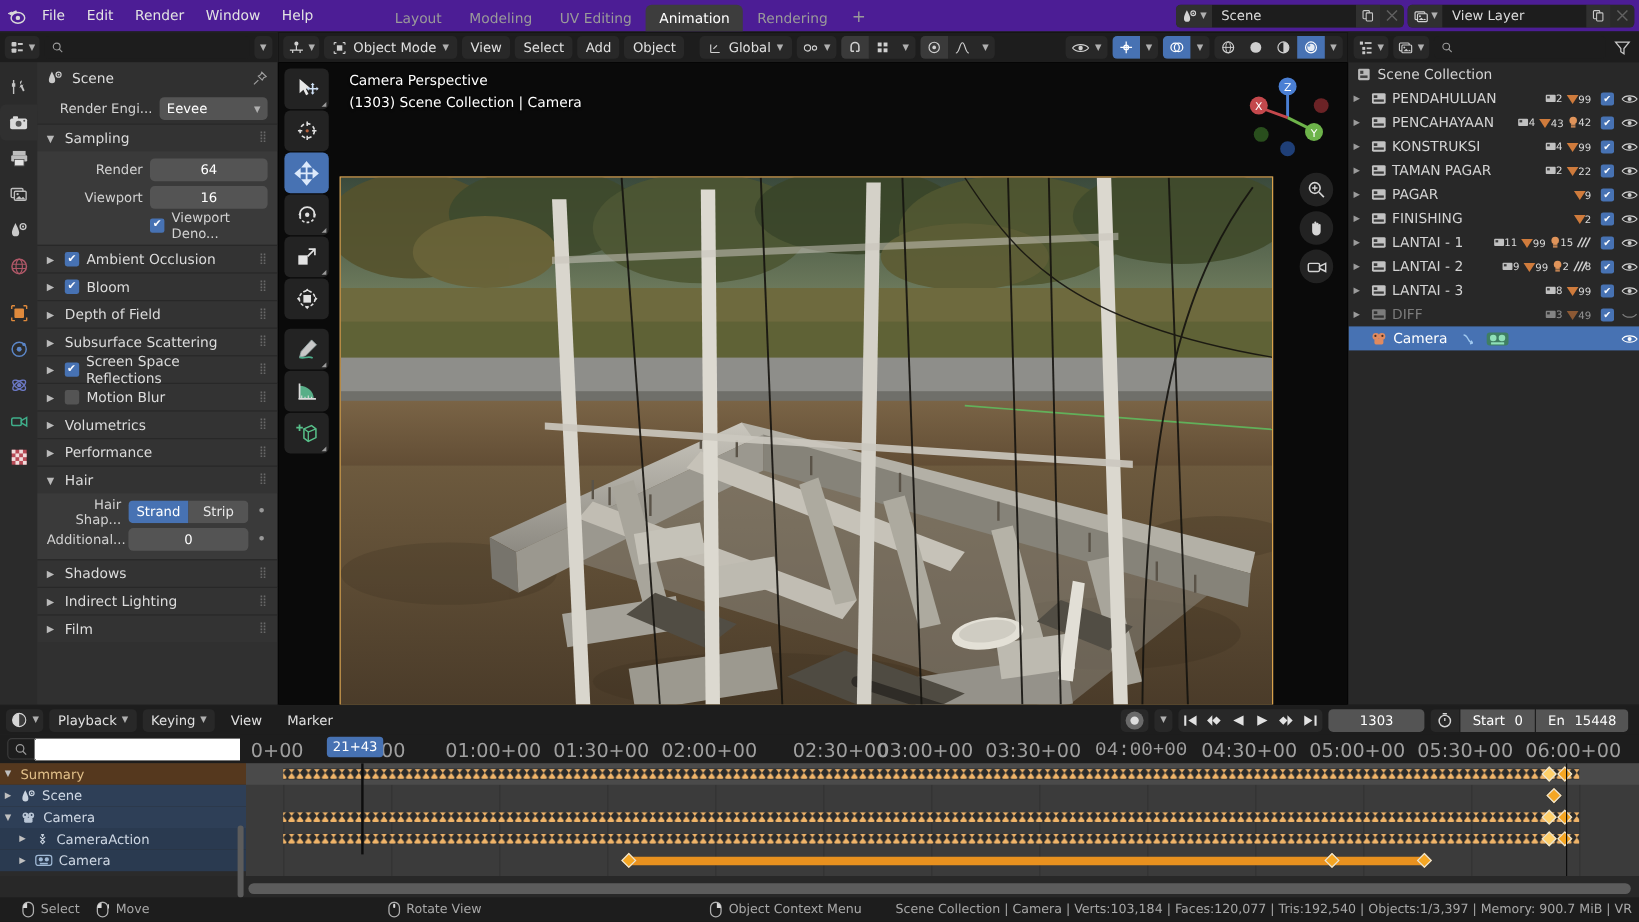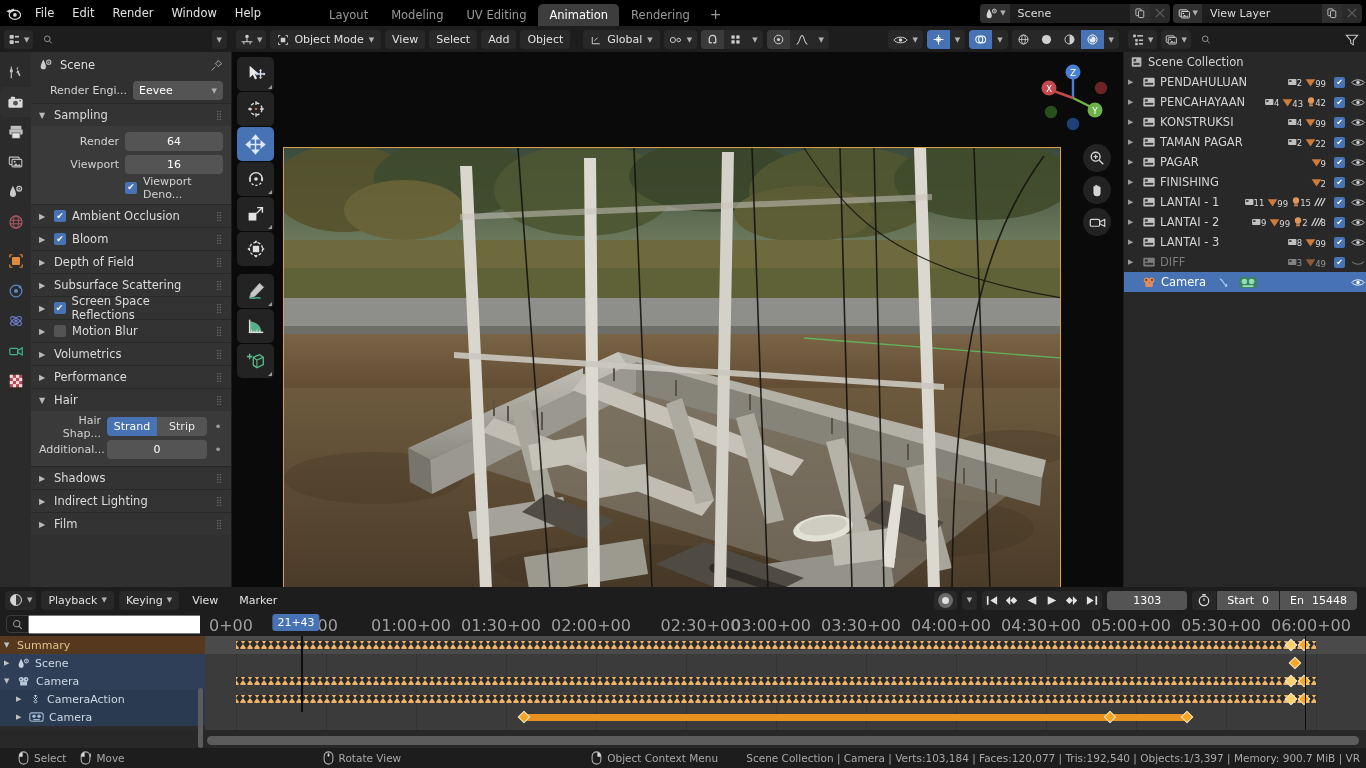--- a/index.html
+++ b/index.html
@@ -10,21 +10,21 @@
     font-size: 11px;
     color: #e5e5e5;
     overflow: hidden;
     -webkit-font-smoothing: antialiased;
   }
   #app { position: relative; width: 1366px; height: 768px; }
 
   
   #topbar {
     position: absolute; left: 0; top: 0; width: 1366px; height: 26px;
-    background: #000000; display: flex; align-items: center;
+    background: #4c1d95; display: flex; align-items: center;
   }
   .blender-logo { width: 26px; height: 26px; display: flex; align-items: center; justify-content: center; }
   .menu-item {
     padding: 2px 9px; color: #e3e3e3; font-size: 11.5px; line-height: 16px;
     border-radius: 3px; cursor: default; white-space: nowrap;
   }
   .wk-tabs { display: flex; align-items: flex-end; height: 26px; margin-left: 48px; }
   .wk-tab {
     padding: 0 11px; height: 22px; line-height: 22px; font-size: 11.5px;
     color: #9a9a9a; border-radius: 5px 5px 0 0; margin-right: 1px; white-space: nowrap;
@@ -881,20 +881,24 @@
             <path d="M468 0 L484 441"></path>
             <path d="M556 0 L568 441"></path>
             <path d="M590 0 L600 441"></path>
             <path d="M690 0 L706 441"></path>
             <path d="M760 8 C700 90 670 200 668 441"></path>
             <path d="M520 0 C560 60 600 120 778 150" stroke-width="1.1"></path>
           </g>
         </svg>
       </div>
 
+      <div id="vp-text">
+        <div>Camera Perspective</div>
+        <div>(1303) Scene Collection | Camera</div>
+      </div>
 
       <div id="vp-toolbar">
         <div class="tool">
           <svg width="20" height="20" viewBox="0 0 22 22">
               <path d="M4 2 L4 15 L7.5 11.8 L10 17 L12.2 15.8 L9.8 11 L14 10.6Z" fill="#e8e8e8"></path>
               <path d="M16 7 v8 M12 11 h8" stroke="#cfe0f5" stroke-width="1.5"></path>
               <path d="M16 5.5 l1.8 2 h-3.6z M16 16.5 l1.8 -2 h-3.6z M10.5 11 l2 -1.8 v3.6z M21.5 11 l-2 -1.8 v3.6z" fill="#cfe0f5"></path>
             </svg>
           <span class="corner"></span>
         </div>
@@ -1577,21 +1581,21 @@
       </div>
       <div id="ruler">
         <div class="tick-lbl" style="left:31px;">0+00</div>
         <div class="tick-lbl" style="left:121px;">+00</div>
         <div class="tick-lbl" style="left:211px;">01:00+00</div>
         <div class="tick-lbl" style="left:301px;">01:30+00</div>
         <div class="tick-lbl" style="left:391px;">02:00+00</div>
         <div class="tick-lbl" style="left:481px;padding-left:39px;">02:30+00</div>
         <div class="tick-lbl" style="left:571px;">03:00+00</div>
         <div class="tick-lbl" style="left:661px;">03:30+00</div>
-        <div class="tick-lbl" style="left:751px;">04:00+00</div>
+        <div class="tick-lbl" style="left:751px;font-family:Liberation Mono, monospace;">04:00+00</div>
         <div class="tick-lbl" style="left:841px;">04:30+00</div>
         <div class="tick-lbl" style="left:931px;">05:00+00</div>
         <div class="tick-lbl" style="left:1021px;">05:30+00</div>
         <div class="tick-lbl" style="left:1111px;">06:00+00</div>
         <div id="cf-badge" style="left:96px;">21+43</div>
       </div>
     </div>
 
     <div id="channels">
       <div class="chan summary">

